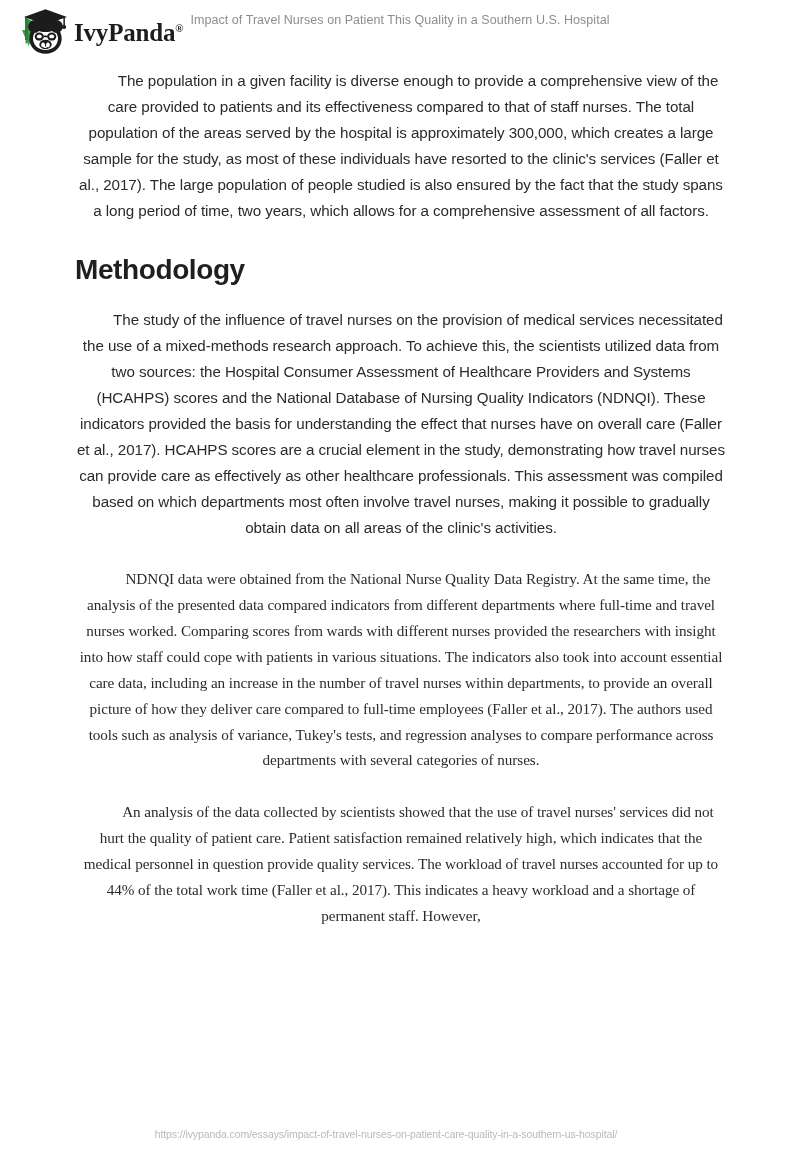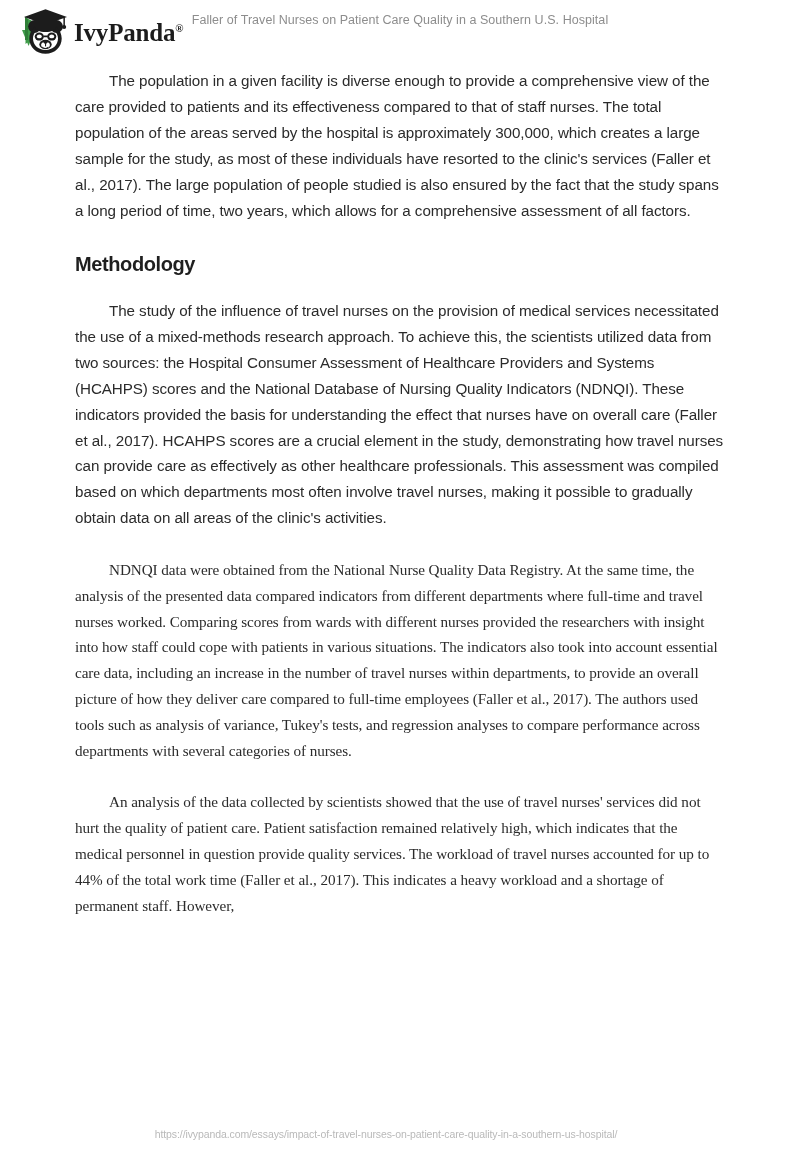--- a/index.html
+++ b/index.html
@@ -86,32 +86,32 @@
     top: 68px;
     width: 652px;
   }
 
   p.para {
     margin: 0 0 0 0;
     font-size: 15.2px;
     line-height: 25.9px;
     color: #2b2b2b;
     text-indent: 34px;
-    text-align: left;
+    text-align: center;
     font-family: "Liberation Sans", sans-serif;
     letter-spacing: -0.07px;
   }
 
   p.para + p.para {
     margin-top: 25.5px;
     font-family: Liberation Serif, serif;
   }
 
   h2.section-heading {
-    font-size: 20px;
+    font-size: 28px;
     font-weight: bold;
     color: #1f1f1f;
     font-family: "Liberation Sans", sans-serif;
     margin: 30px 0 0 0;
     line-height: 1.18;
     letter-spacing: -0.4px;
   }
 
   h2.section-heading + p.para {
     margin-top: 21px;
@@ -185,21 +185,21 @@
         <g fill="#1c1c1c">
           <path d="M31.5 3.2 L53.0 11.0 L31.5 18.6 L10.0 11.0 Z"></path>
           <path d="M21.0 14.0 L42.0 14.0 L42.0 20.5 c0 3.6 -4.8 5.6 -10.5 5.6 c-5.7 0 -10.5 -2.0 -10.5 -5.6 z"></path>
           <rect x="49.4" y="11.0" width="1.5" height="9.0"></rect>
           <circle cx="50.1" cy="21.0" r="2.1"></circle>
         </g>
       </svg>
       <span class="brand-word"><span>IvyPanda</span><span class="reg">®</span></span>
     </div>
 
-    <div class="header-title">Faller of Travel Nurses on Patient Care Quality in a Southern U.S. Hospital</div>
+    <div class="header-title">Impact of Travel Nurses on Patient This Quality in a Southern U.S. Hospital</div>
   </div>
 
   <div class="content">
 
     <p class="para">The population in a given facility is diverse enough to provide a comprehensive view of the care provided to patients and its effectiveness compared to that of staff nurses. The total population of the areas served by the hospital is approximately 300,000, which creates a large sample for the study, as most of these individuals have resorted to the clinic's services (Faller et al., 2017). The large population of people studied is also ensured by the fact that the study spans a long period of time, two years, which allows for a comprehensive assessment of all factors.</p>
 
     <h2 class="section-heading">Methodology</h2>
 
     <p class="para">The study of the influence of travel nurses on the provision of medical services necessitated the use of a mixed-methods research approach. To achieve this, the scientists utilized data from two sources: the Hospital Consumer Assessment of Healthcare Providers and Systems (HCAHPS) scores and the National Database of Nursing Quality Indicators (NDNQI). These indicators provided the basis for understanding the effect that nurses have on overall care (Faller et al., 2017). HCAHPS scores are a crucial element in the study, demonstrating how travel nurses can provide care as effectively as other healthcare professionals. This assessment was compiled based on which departments most often involve travel nurses, making it possible to gradually obtain data on all areas of the clinic's activities.</p>
 

